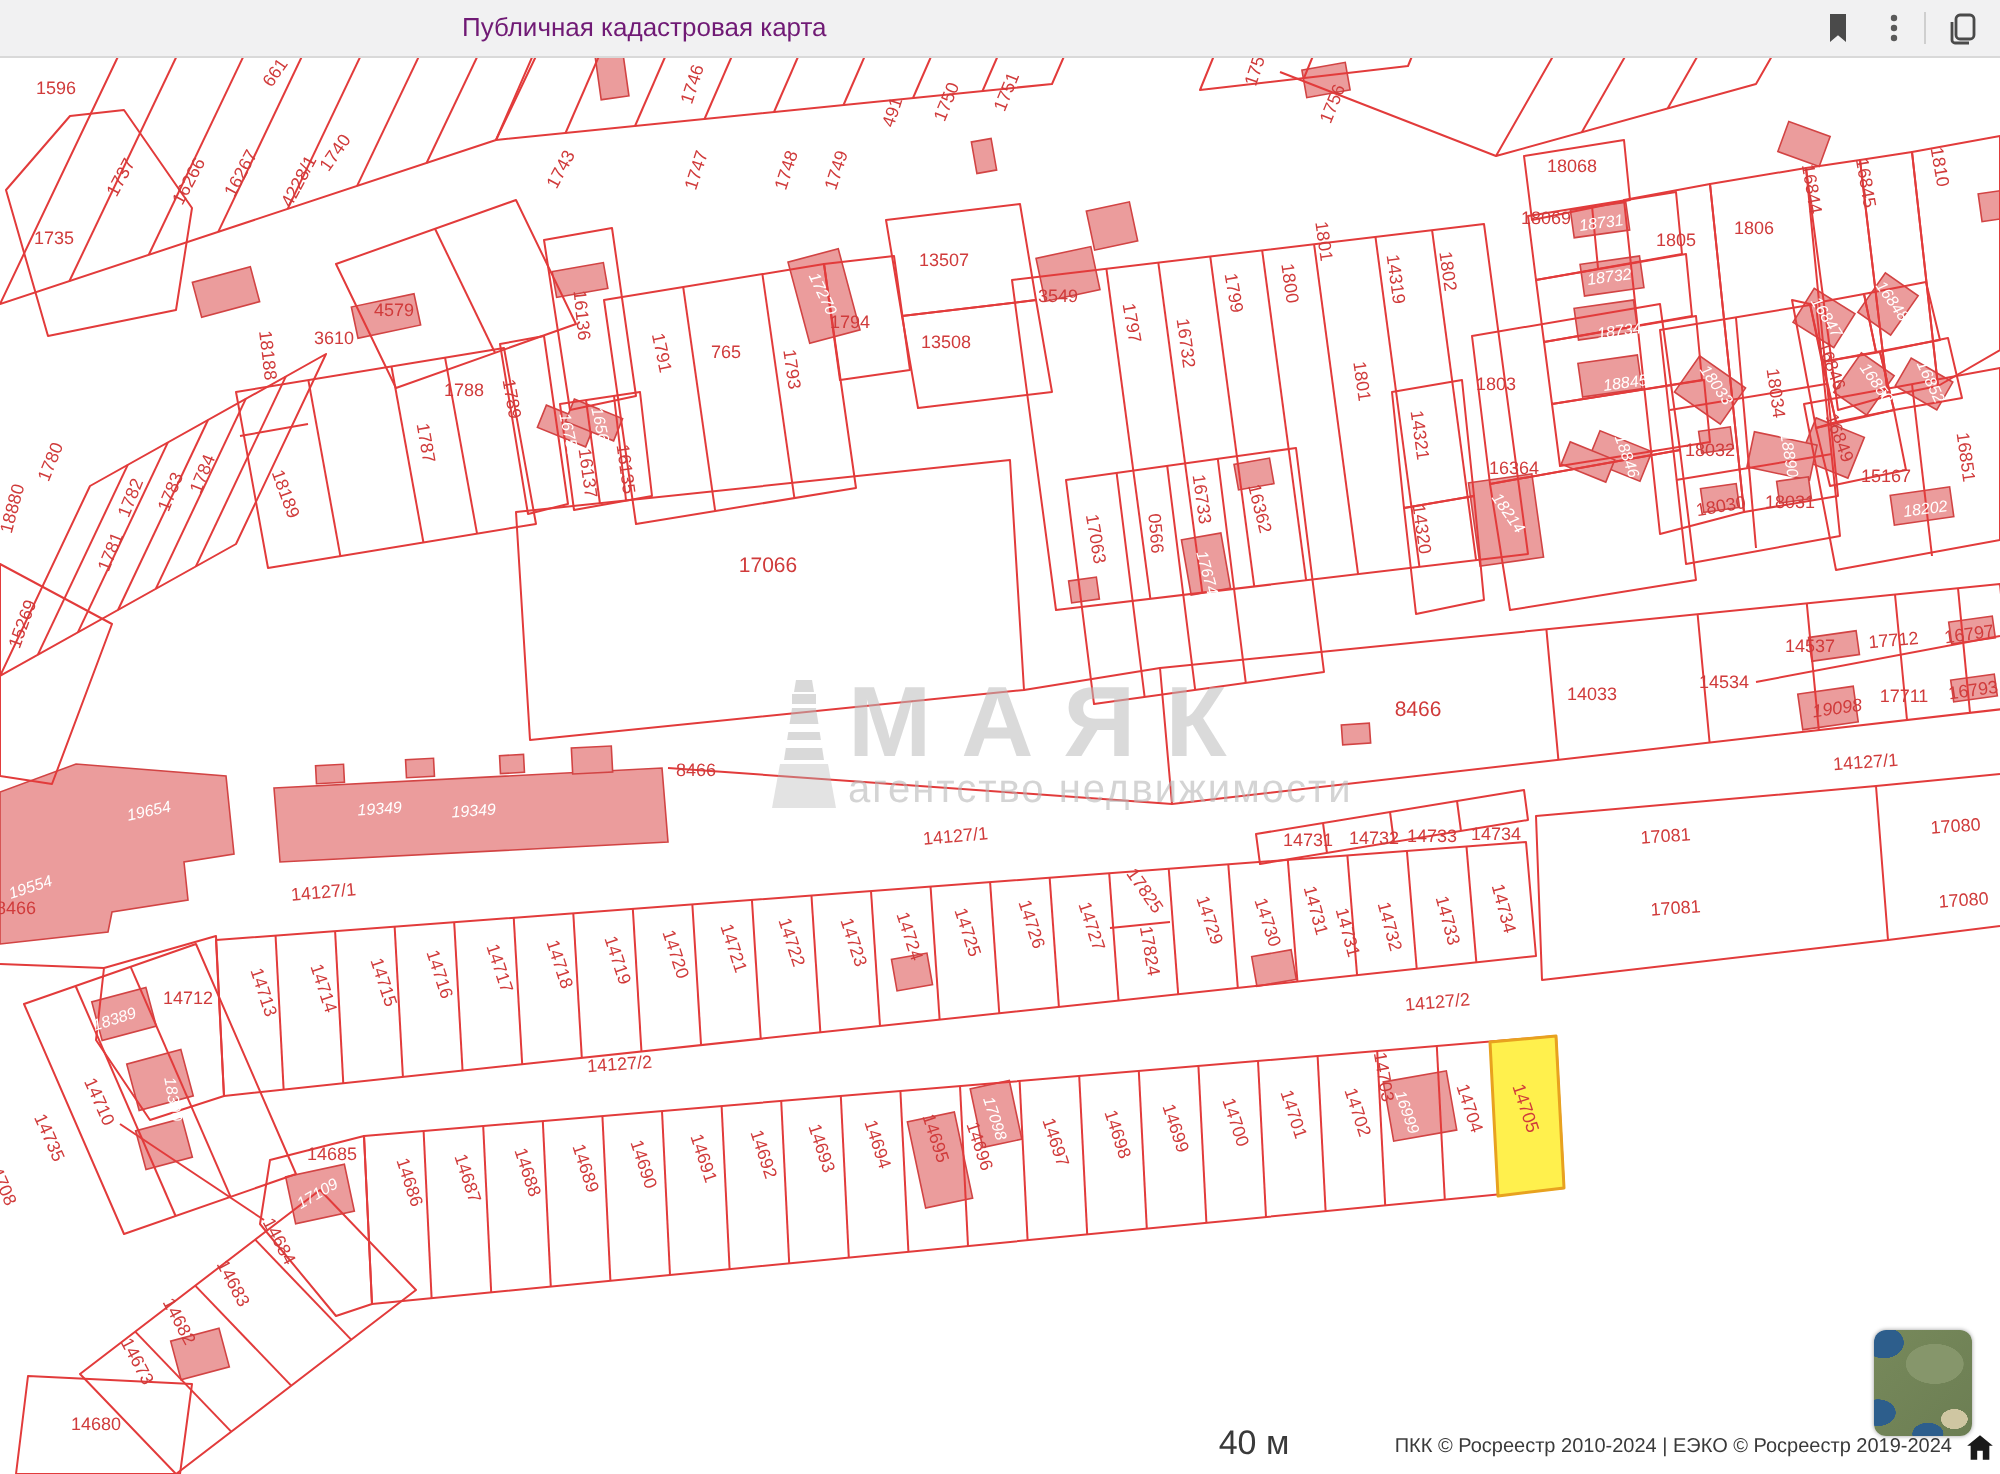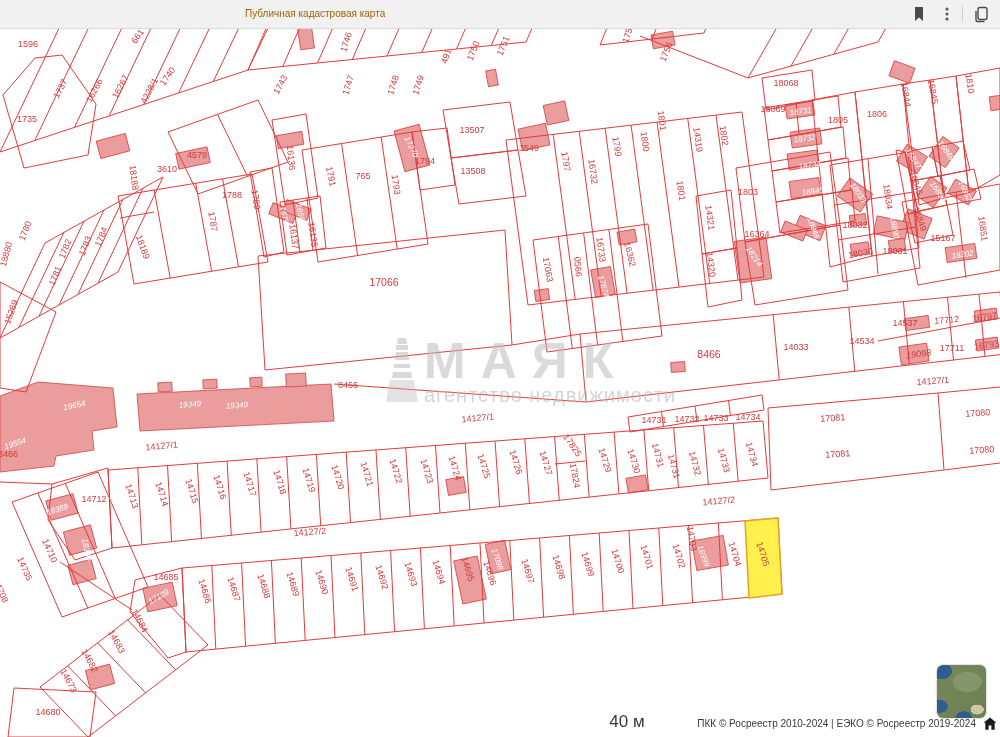--- a/index.html
+++ b/index.html
@@ -3,36 +3,36 @@
 <meta charset="utf-8">
 <style>
   html,body{margin:0;padding:0}
   body{
     width:1000px;height:737px;position:relative;overflow:hidden;
     background:#ffffff;font-family:"Liberation Sans",sans-serif;
   }
   
   #topbar{position:absolute;top:0;left:0;width:1000px;height:28px;
     background:#f1f1f2;border-bottom:1px solid #d9d9d9;z-index:40}
-  #page-title{position:absolute;left:245px;top:0;line-height:28px;
-    font-size:10px;color:#a16207;white-space:nowrap}
+  #page-title{position:absolute;left:231px;top:0;line-height:28px;
+    font-size:13px;color:#701a75;white-space:nowrap}
   .tb-icon{position:absolute;top:5px;width:18px;height:18px;cursor:pointer}
   #bookmark-btn{left:910px}
   #kebab-btn{left:938px}
   #tb-sep{position:absolute;left:962px;top:6px;width:1px;height:16px;background:#cfcfcf}
   #tabs-btn{left:972px}
   
   #map-svg{position:absolute;top:0;left:0;z-index:1;cursor:grab}
   .plabel{fill:#d03b3b;font-size:9px}
   .plabel.lg{font-size:10.5px}
   .plabel.w{fill:#ffffff;font-size:8px;font-style:italic}
   .plabel.i{font-style:italic}
   
   #watermark{position:absolute;left:384px;top:334px;z-index:6;pointer-events:none;
-    display:flex;align-items:flex-start}
+    display:flex;align-items:center}
   #wm-text{margin-left:4px}
   #wm-title{font-size:50px;font-weight:bold;letter-spacing:15px;
     color:rgba(187,187,187,0.55);line-height:54px}
   #wm-sub{font-size:20px;letter-spacing:1px;color:rgba(183,183,183,0.6);margin-top:-4px}
   
   #scalebar{position:absolute;left:586px;top:712px;width:82px;z-index:20;
     text-align:center;font-size:17px;color:#3a3a3a}
   #scale-line{height:5px;border-bottom:2px solid #4c4c4c;margin-top:1px}
   #attribution{position:absolute;right:24px;top:718px;z-index:20;
     font-size:10px;color:#3a3a3a;white-space:nowrap}

